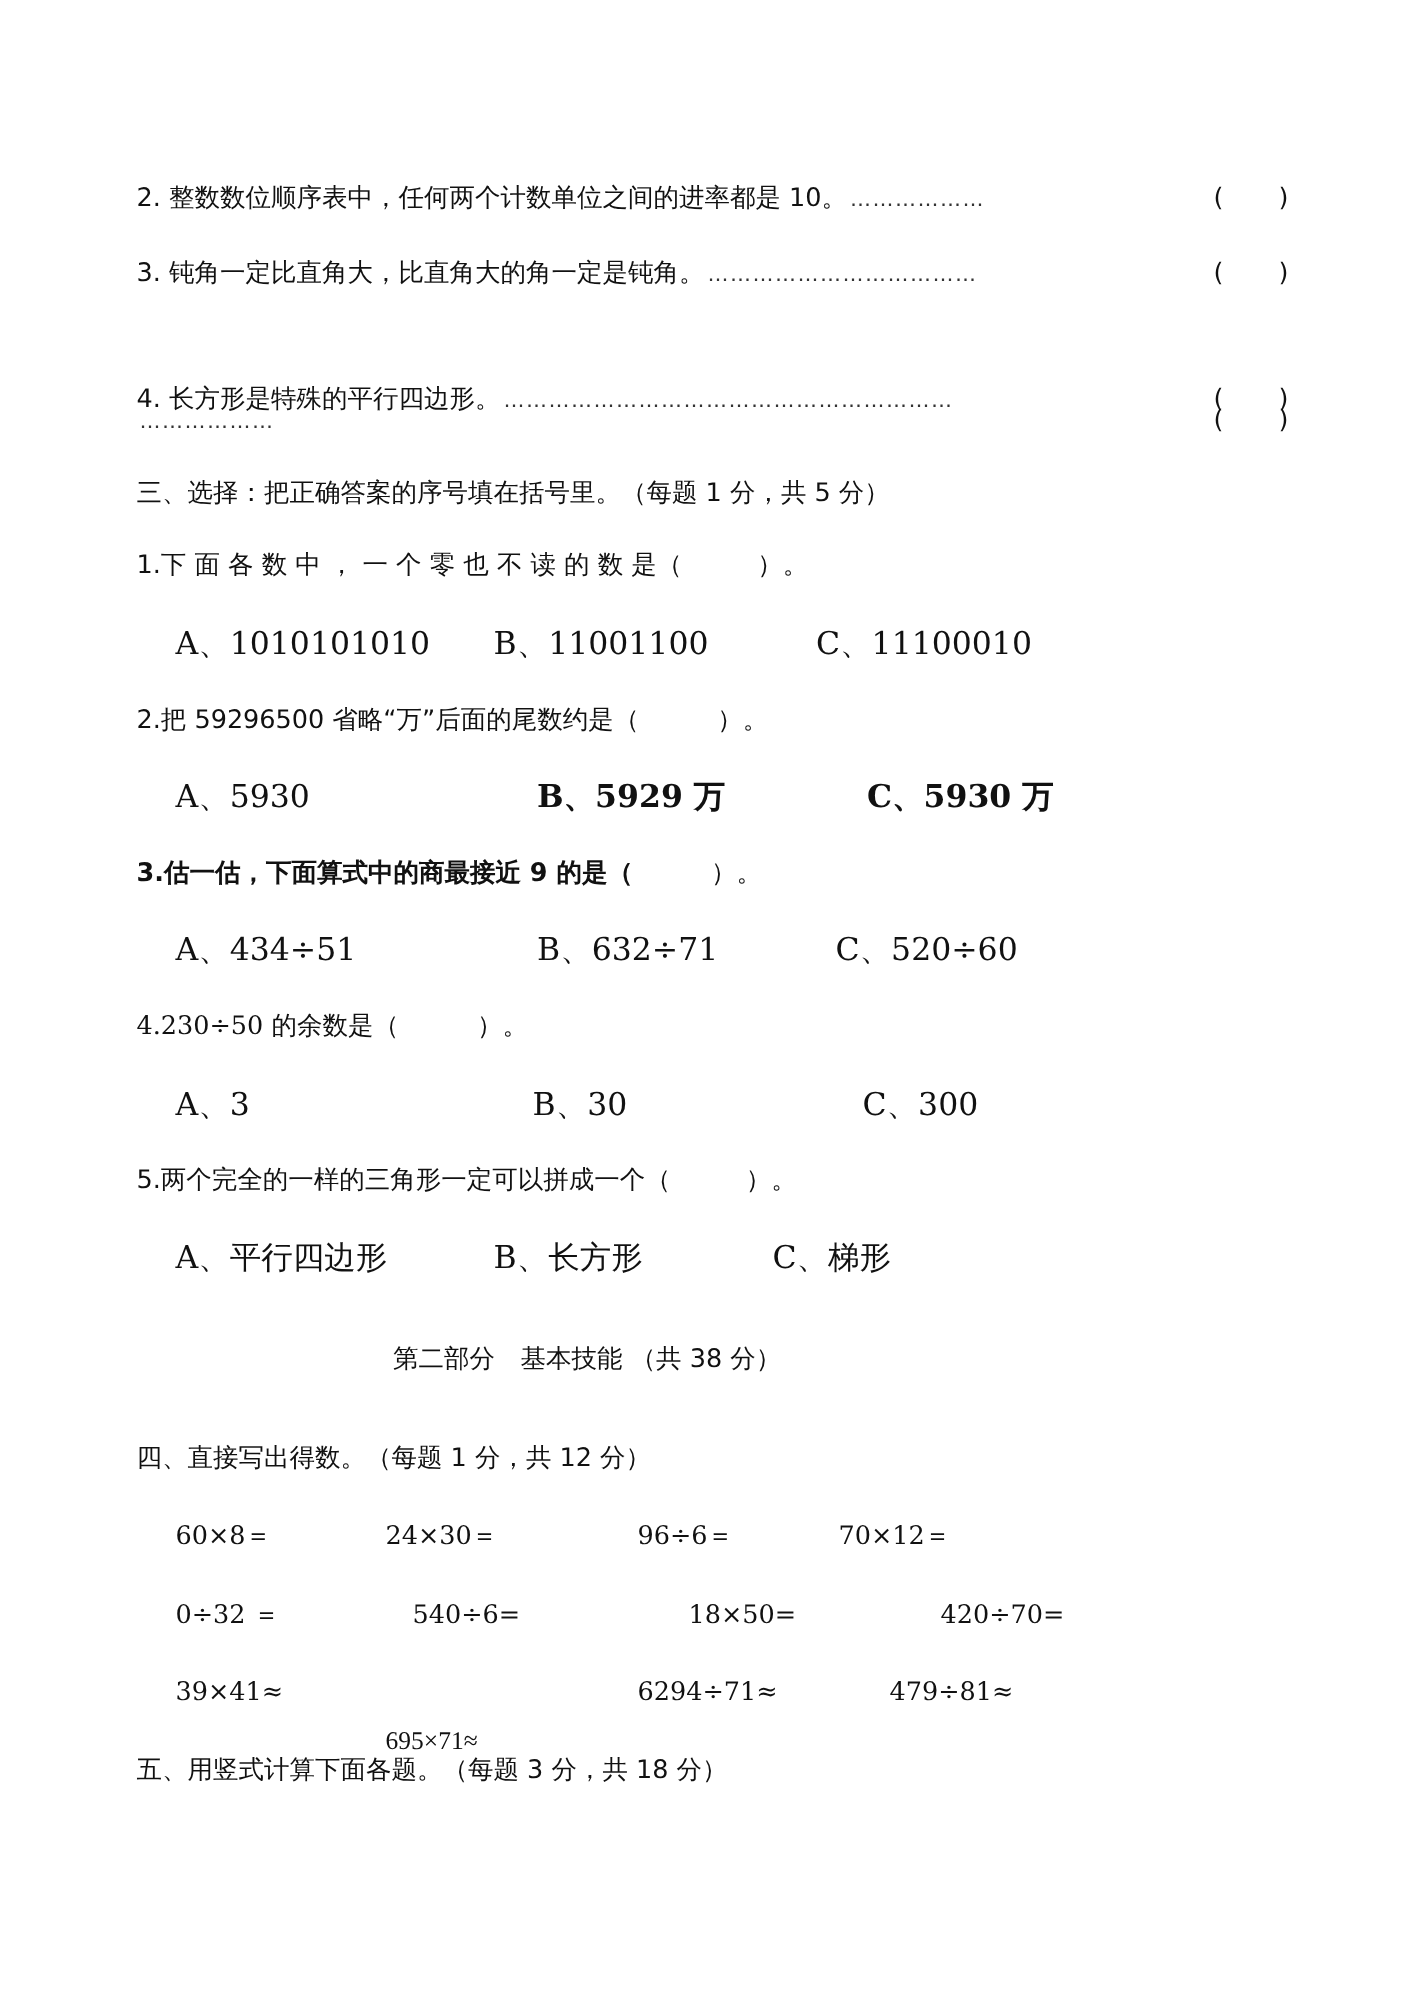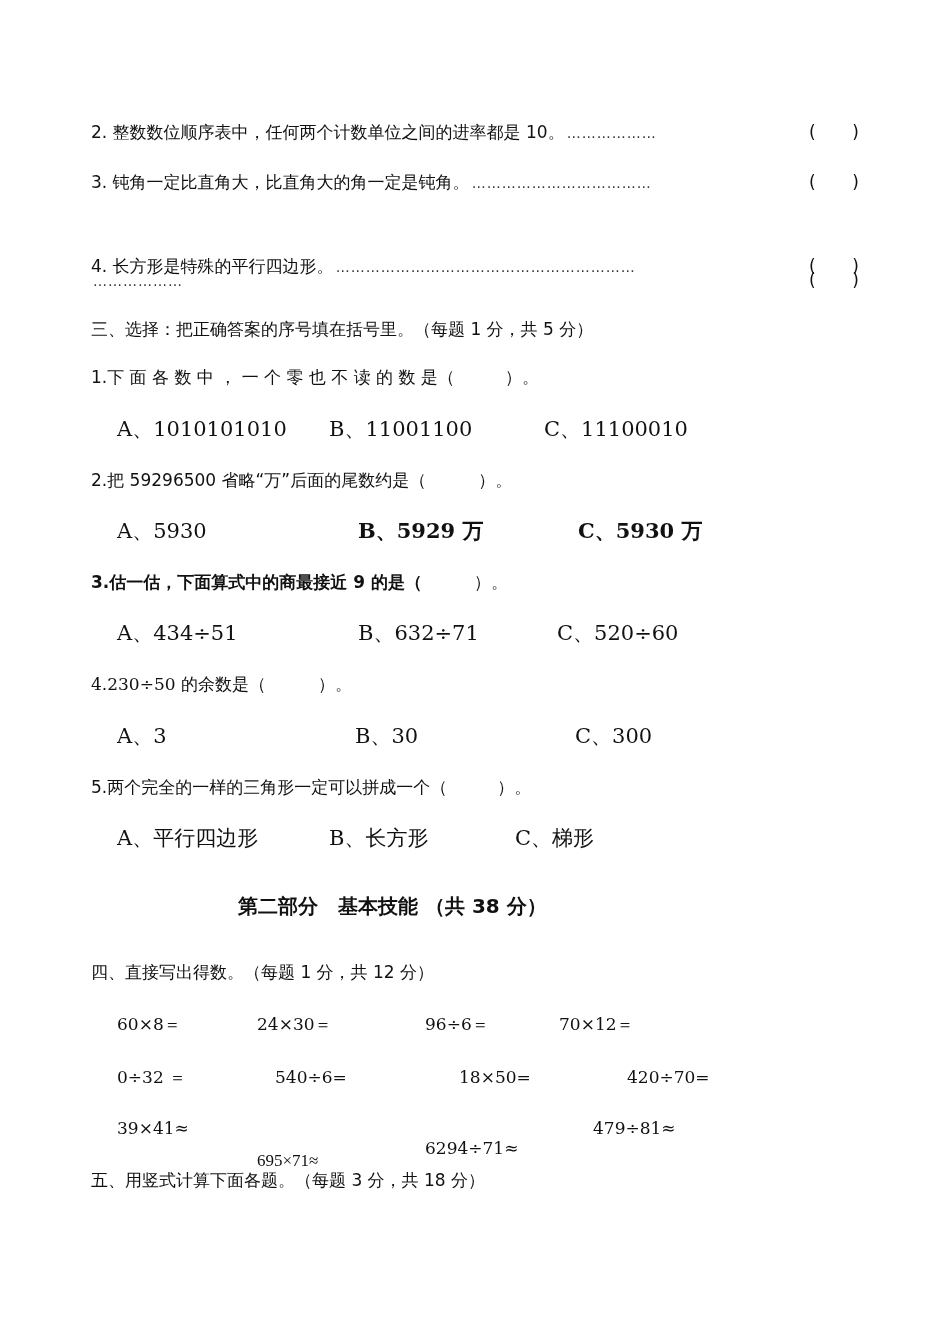--- a/index.html
+++ b/index.html
@@ -7,21 +7,21 @@
          font-family:"DejaVu Sans","Liberation Sans",sans-serif; color:#111; }
   .line { position:absolute; left:91px; font-size:17px; line-height:22px; white-space:nowrap; }
   .tf-row { width:768px; display:flex; align-items:baseline; }
   .tf-text { flex:0 0 auto; }
   .tf-dots { flex:1 1 auto; overflow:hidden; letter-spacing:1px; color:#333; font-size:14px; padding:0 2px; }
   .tf-paren { flex:0 0 auto; width:50px; display:flex; justify-content:space-between; }
   .opt { position:absolute; font-family:"DejaVu Serif","Liberation Serif",serif; font-size:21px; line-height:22px; white-space:nowrap; }
   .bold { font-weight:bold; }
   .serif { font-family:"DejaVu Serif","Liberation Serif",serif; }
   .calc { position:absolute; font-family:"DejaVu Serif","Liberation Serif",serif; font-size:17px; line-height:22px; white-space:nowrap; }
-  .part-title { position:absolute; left:238px; font-size:20px; line-height:24px;font-weight:bold; }
+  .part-title { position:absolute; left:262px; font-size:17px; line-height:24px; }
   .blank { display:inline-block; }
 </style>
 </head>
 <body>
 
 <div class="line tf-row" style="top:121px;">
   <span class="tf-text">2. 整数数位顺序表中，任何两个计数单位之间的进率都是 10。</span>
   <span class="tf-dots">………………</span>
   <span class="tf-paren">
     <span>(</span>
@@ -98,16 +98,16 @@
 <div class="calc" style="top:1013px; left:425px;">96÷6＝</div>
 <div class="calc" style="top:1013px; left:559px;">70×12＝</div>
 
 <div class="calc" style="top:1066px; left:117px;">0÷32 ＝</div>
 <div class="calc" style="top:1066px; left:275px;">540÷6=</div>
 <div class="calc" style="top:1066px; left:459px;">18×50=</div>
 <div class="calc" style="top:1066px; left:627px;">420÷70=</div>
 
 <div class="calc" style="top:1117px; left:117px;">39×41≈</div>
 <div class="calc" style="top:1150px; left:257px;font-family:Liberation Serif, serif;">695×71≈</div>
-<div class="calc" style="top:1117px; left:425px;margin-top:20px;">6294÷71≈</div>
+<div class="calc" style="top:1117px; left:425px;">6294÷71≈</div>
 <div class="calc" style="top:1117px; left:593px;">479÷81≈</div>
 
 <div class="line" style="top:1169px;">五、用竖式计算下面各题。（每题 3 分，共 18 分）</div>
 
 </body></html>

